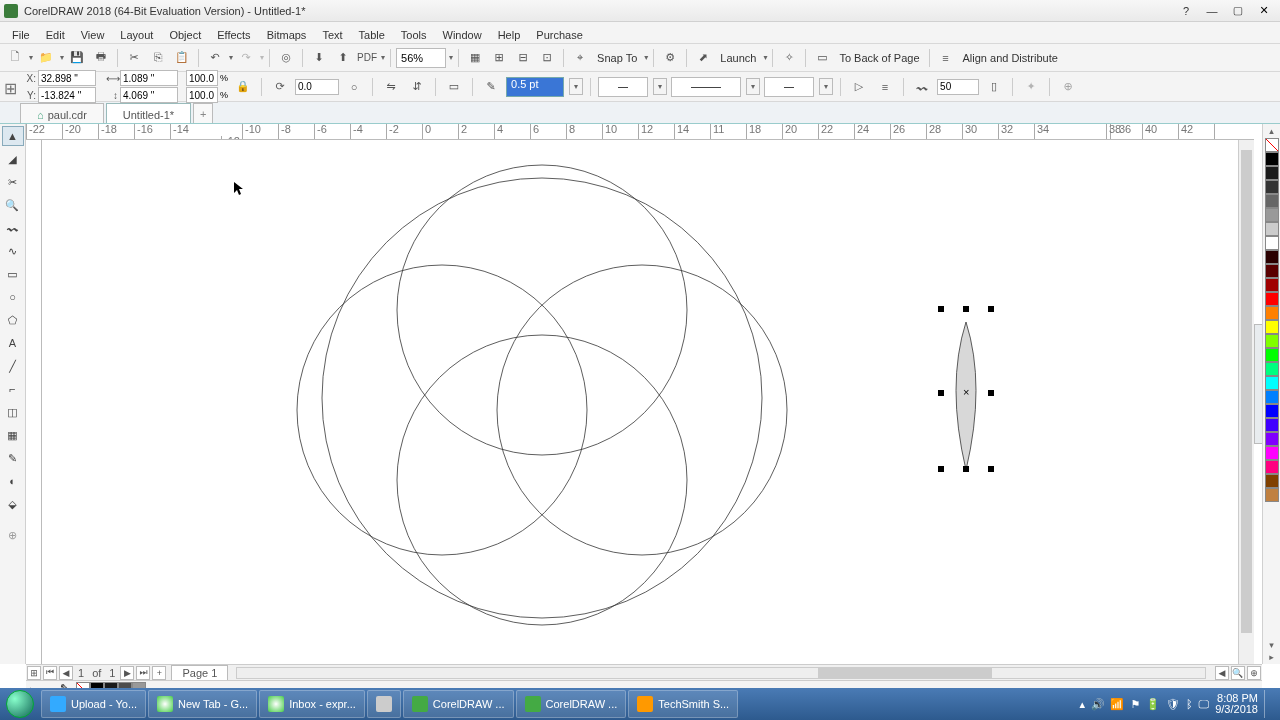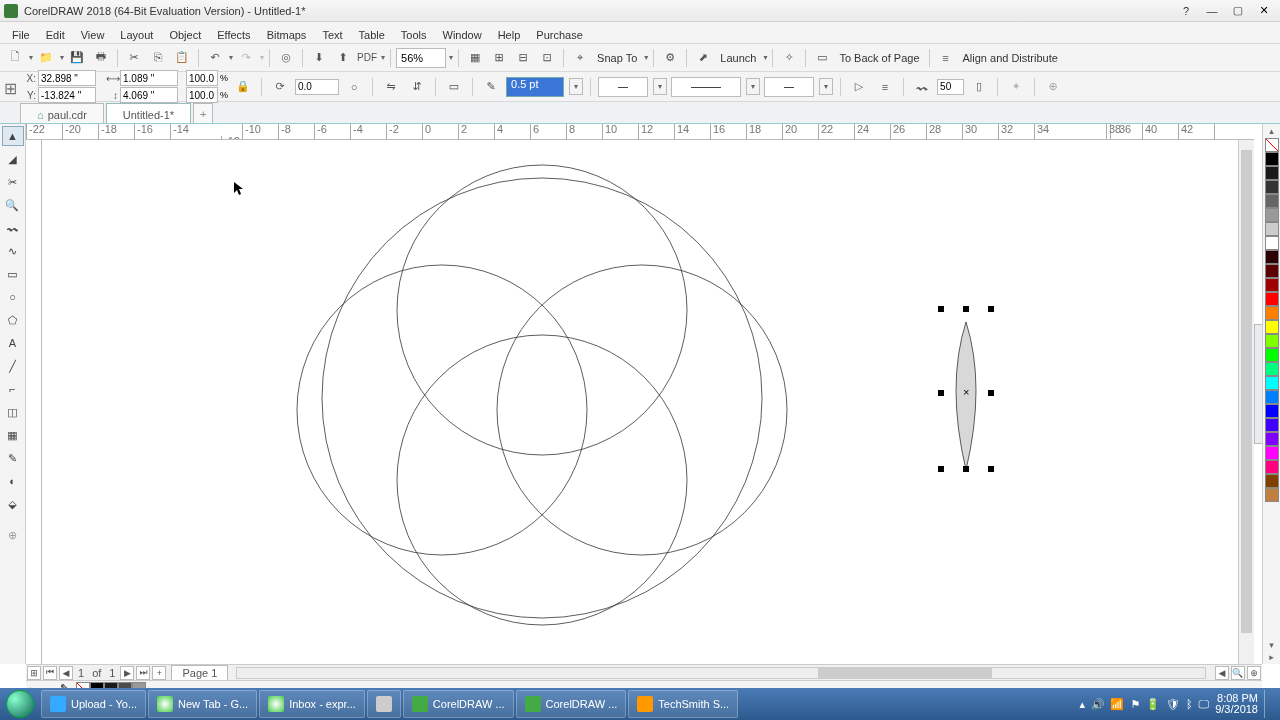--- a/index.html
+++ b/index.html
@@ -199,21 +199,21 @@
     <span class="drop-arrow" style="border:1px solid #bbb;padding:3px 4px">▾</span>
   <div class="combo wide">———</div>
     <span class="drop-arrow" style="border:1px solid #bbb;padding:3px 4px">▾</span>
   <div class="combo">—</div>
     <span class="drop-arrow" style="border:1px solid #bbb;padding:3px 4px">▾</span>
   <div class="sep"></div>
   <div class="tbtn">▷</div>
   <div class="tbtn">≡</div>
   <div class="sep"></div>
   <div class="tbtn">〰</div>
-  <input class="pct-input" style="width: 27px;" value="50">
+  <input class="pct-input" style="width: 42px;" value="50">
   <div class="tbtn">▯</div>
   <div class="sep"></div>
   <div class="tbtn" style="opacity:.4">✦</div>
   <div class="sep"></div>
   <div class="tbtn" style="opacity:.5">⊕</div>
 </div>
 
 <div class="doc-tabs">
   <div class="doc-tab">
       <span class="home-ic">⌂</span>
@@ -260,21 +260,21 @@
       <div class="tick" style="left: 324px;">-4</div>
       <div class="tick" style="left: 360px;">-2</div>
       <div class="tick" style="left: 396px;">0</div>
       <div class="tick" style="left: 432px;">2</div>
       <div class="tick" style="left: 468px;">4</div>
       <div class="tick" style="left: 504px;">6</div>
       <div class="tick" style="left: 540px;">8</div>
       <div class="tick" style="left: 576px;">10</div>
       <div class="tick" style="left: 612px;">12</div>
       <div class="tick" style="left: 648px;">14</div>
-      <div class="tick" style="left: 684px;">16</div>
+      <div class="tick" style="left: 684px;">11</div>
       <div class="tick" style="left: 720px;">18</div>
       <div class="tick" style="left: 756px;">20</div>
       <div class="tick" style="left: 792px;">22</div>
       <div class="tick" style="left: 828px;">24</div>
       <div class="tick" style="left: 864px;">26</div>
       <div class="tick" style="left: 900px;">28</div>
       <div class="tick" style="left: 936px;">30</div>
       <div class="tick" style="left: 972px;">32</div>
       <div class="tick" style="left: 1008px;">34</div>
       <div class="tick" style="left: 1084px; padding-left: 8px;">36</div>

